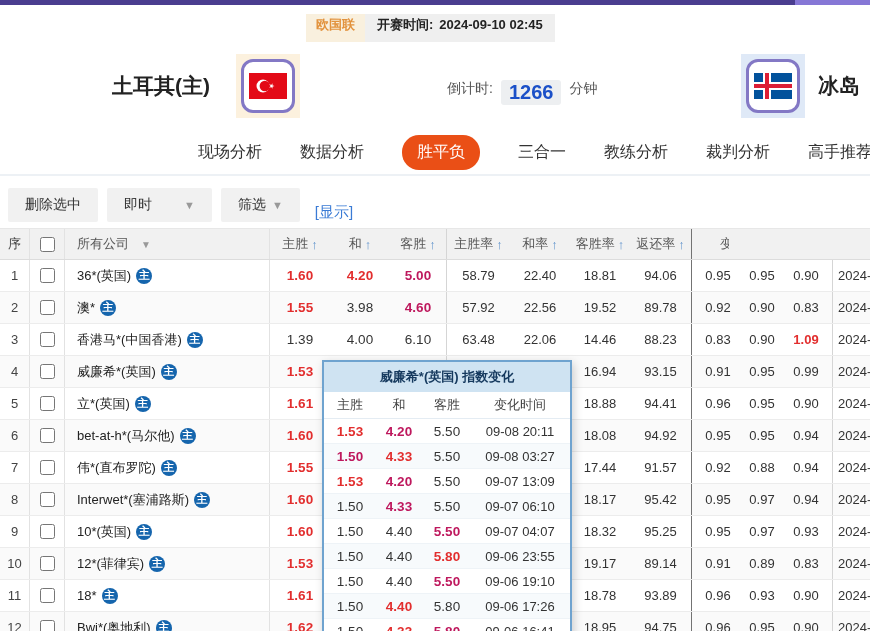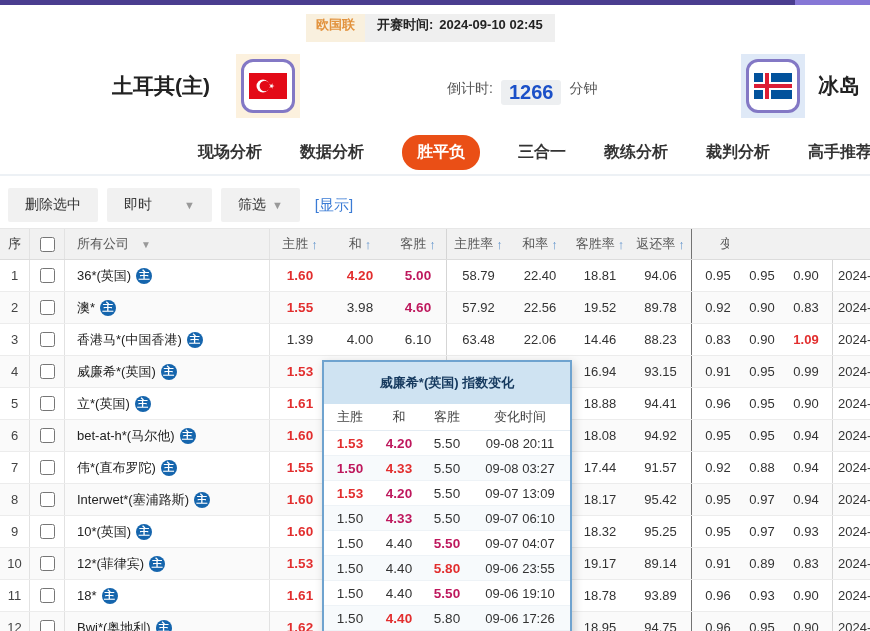--- a/index.html
+++ b/index.html
@@ -23,25 +23,25 @@
   .home-tile{left:236px;background:#fcf1de}
   .away-tile{left:741px;background:#dfe9f7}
   .flag-frame{width:54px;height:54px;background:#fff;border:3px solid #8378c5;border-radius:12px;
               display:flex;align-items:center;justify-content:center;box-sizing:border-box}
   .countdown{position:absolute;left:447px;top:80px;display:flex;align-items:flex-start;gap:8px;font-size:14px;color:#555}
   .cd-val{background:#edeff1;color:#1b50c8;font-weight:bold;font-size:20px;padding:1px 8px;border-radius:3px}
 
   
   .nav{position:absolute;left:0;top:131px;width:870px;height:45px;border-bottom:2px solid #edf1f5;
        display:flex;align-items:center;gap:38px;padding-left:198px;box-sizing:border-box}
-  .tab{font-size:16px;font-weight:700;color:#333;cursor:pointer;white-space:nowrap}
+  .tab{font-size:16px;font-weight:400;color:#333;cursor:pointer;white-space:nowrap}
   .tab.active{background:#ea4f16;color:#fff;border-radius:17px;padding:7px 15px}
 
   
-  .toolbar{position:absolute;left:8px;top:188px;height:34px;display:flex;align-items:center;gap:9px}
+  .toolbar{position:absolute;left:8px;top:188px;height:34px;display:flex;align-items:flex-end;gap:9px}
   .tbtn{background:#f1f1f1;color:#333;font-size:14px;padding:0 17px;height:34px;display:flex;
         align-items:center;border-radius:2px;cursor:pointer;white-space:nowrap}
   .tdrop .dcaret{color:#999;font-size:11px}
   .tdrop.wide .dcaret{margin-left:32px}
   .tdrop.narrow .dcaret{margin-left:6px}
   .count{font-size:15px;color:#111;font-weight:600;margin-left:8px;white-space:nowrap}
   .showlink{color:#3a7bd5;font-size:15px;font-weight:400;margin-left:6px;cursor:pointer}
 
   
   .table{position:absolute;left:0;top:228px;width:870px;font-size:13px}
@@ -64,21 +64,21 @@
   .down{color:#be185d;font-weight:bold}
   .kv{width:45px;text-align:center}
   .badge{width:16px;height:16px;background:#1565ad;color:#fff;border-radius:50%;font-size:11px;
          display:inline-flex;align-items:center;justify-content:center;flex:none;font-weight:bold}
   .cname{color:#222;white-space:nowrap}
   input[type=checkbox]{width:15px;height:15px;margin:0;cursor:pointer}
 
   
   .popup{position:absolute;left:322px;top:360px;width:250px;background:#fff;border:2px solid #6fa3cf;
          box-shadow:2px 3px 9px rgba(0,0,0,.18);box-sizing:border-box;z-index:5}
-  .ptitle{height:42px;background:#cfe3f2;color:#15395e;font-weight:bold;font-size:13px;
+  .ptitle{height:30px;background:#cfe3f2;color:#15395e;font-weight:bold;font-size:13px;
           display:flex;align-items:center;justify-content:center}
   .phead{display:flex;height:26px;align-items:center;font-size:13px;color:#444;border-bottom:1px solid #e4ecf3}
   .prow{display:flex;height:24px;align-items:center;font-size:13px;border-bottom:1px solid #eef3f7;background:#fff}
   .prow.alt{background:#f7fafc}
   .pw{width:52px;text-align:center}.pd{width:46px;text-align:center}
   .pl{width:50px;text-align:center}.pt{width:96px;text-align:center;white-space:nowrap}
 </style>
 </head>
 <body>
 

